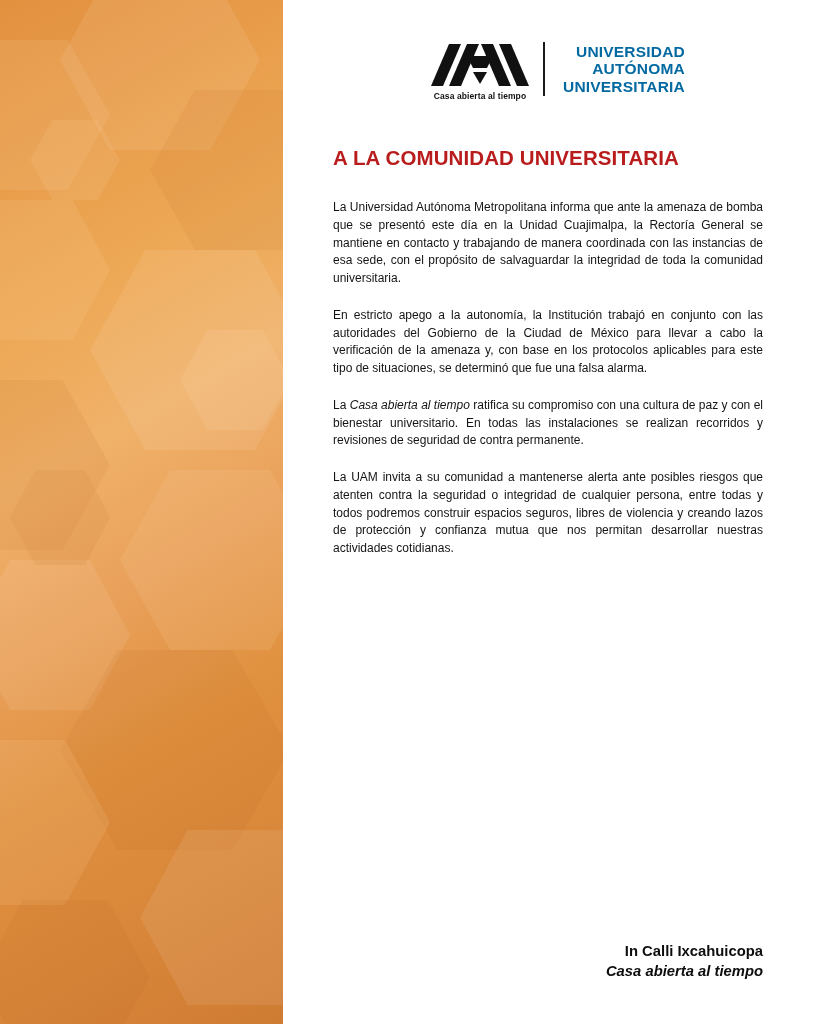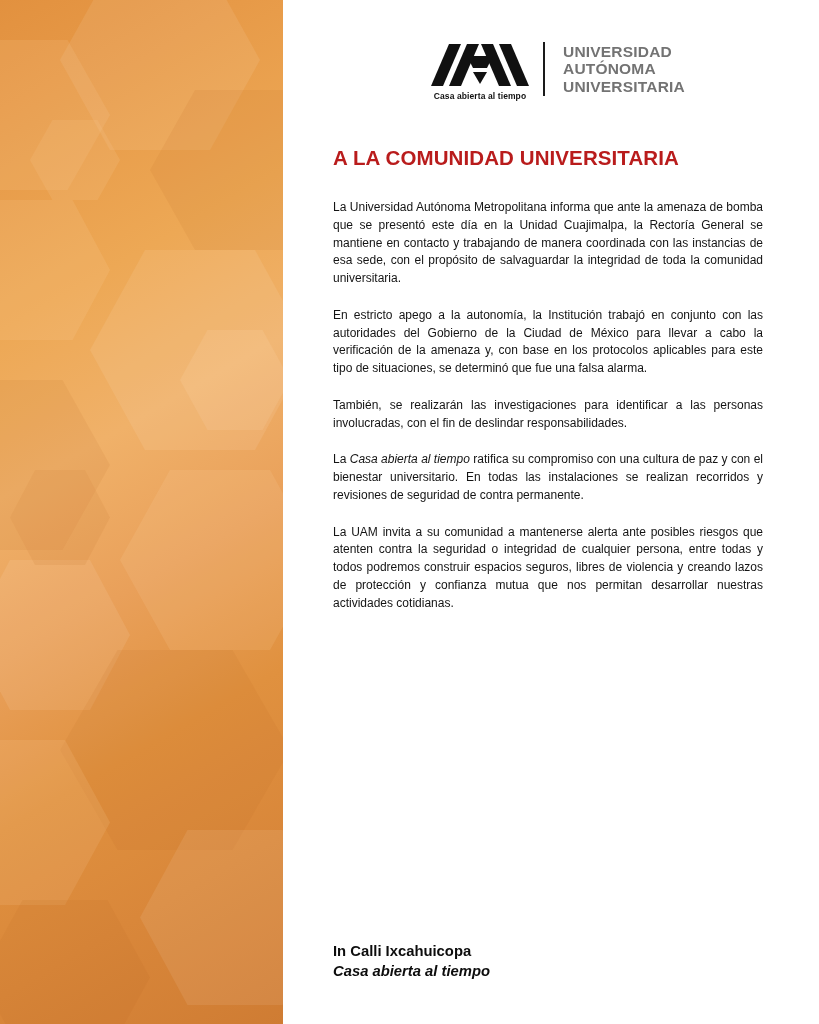--- a/index.html
+++ b/index.html
@@ -102,22 +102,23 @@
   }
   .logo-words {
     display: flex;
     flex-direction: column;
     justify-content: center;
     line-height: 1.12;
   }
   .logo-words span {
     font-size: 15.5px;
     font-weight: bold;
-    color: #737373;
+    color: #0369a1;
     letter-spacing: 0.2px;
+    text-align: right;
   }
 
   
   h1.doc-title {
     font-size: 20.5px;
     line-height: 1.32;
     font-weight: bold;
     color: #b91c1c;
     margin: 0 0 28px 0;
     letter-spacing: 0.1px;
@@ -136,21 +137,21 @@
   p.body em {
     font-style: italic;
   }
 
   
   .signature {
     position: absolute;
     left: 50px;
     right: 56px;
     bottom: 42px;
-    text-align: left;
+    text-align: right;
   }
   .signature div {
     font-size: 14.8px;
     font-weight: bold;
     color: #0d0d0d;
     line-height: 1.4;
   }
   .signature .line2 { font-style: italic; }
 </style>
 </head>
@@ -201,21 +202,20 @@
         <span>UNIVERSITARIA</span>
       </div>
     </div>
 
     <h1 class="doc-title">
       <span>A LA COMUNIDAD UNIVERSITARIA</span>
     </h1>
 
     <p class="body">La Universidad Autónoma Metropolitana informa que ante la amenaza de bomba que se presentó este día en la Unidad Cuajimalpa, la Rectoría General se mantiene en contacto y trabajando de manera coordinada con las instancias de esa sede, con el propósito de salvaguardar la integridad de toda la comunidad universitaria.</p>
     <p class="body">En estricto apego a la autonomía, la Institución trabajó en conjunto con las autoridades del Gobierno de la Ciudad de México para llevar a cabo la verificación de la amenaza y, con base en los protocolos aplicables para este tipo de situaciones, se determinó que fue una falsa alarma.</p>
-    <p class="body">También, se realizarán las investigaciones para identificar a las personas involucradas, con el fin de deslindar responsabilidades.</p>
     <p class="body"><span>La </span><em>Casa abierta al tiempo</em><span> ratifica su compromiso con una cultura de paz y con el bienestar universitario. En todas las instalaciones se realizan recorridos y revisiones de seguridad de contra permanente.</span></p>
     <p class="body">La UAM invita a su comunidad a mantenerse alerta ante posibles riesgos que atenten contra la seguridad o integridad de cualquier persona, entre todas y todos podremos construir espacios seguros, libres de violencia y creando lazos de protección y confianza mutua que nos permitan desarrollar nuestras actividades cotidianas.</p>
 
     <div class="signature">
       <div>In Calli Ixcahuicopa</div>
       <div class="line2">Casa abierta al tiempo</div>
     </div>
 
   </div>
 </div>

